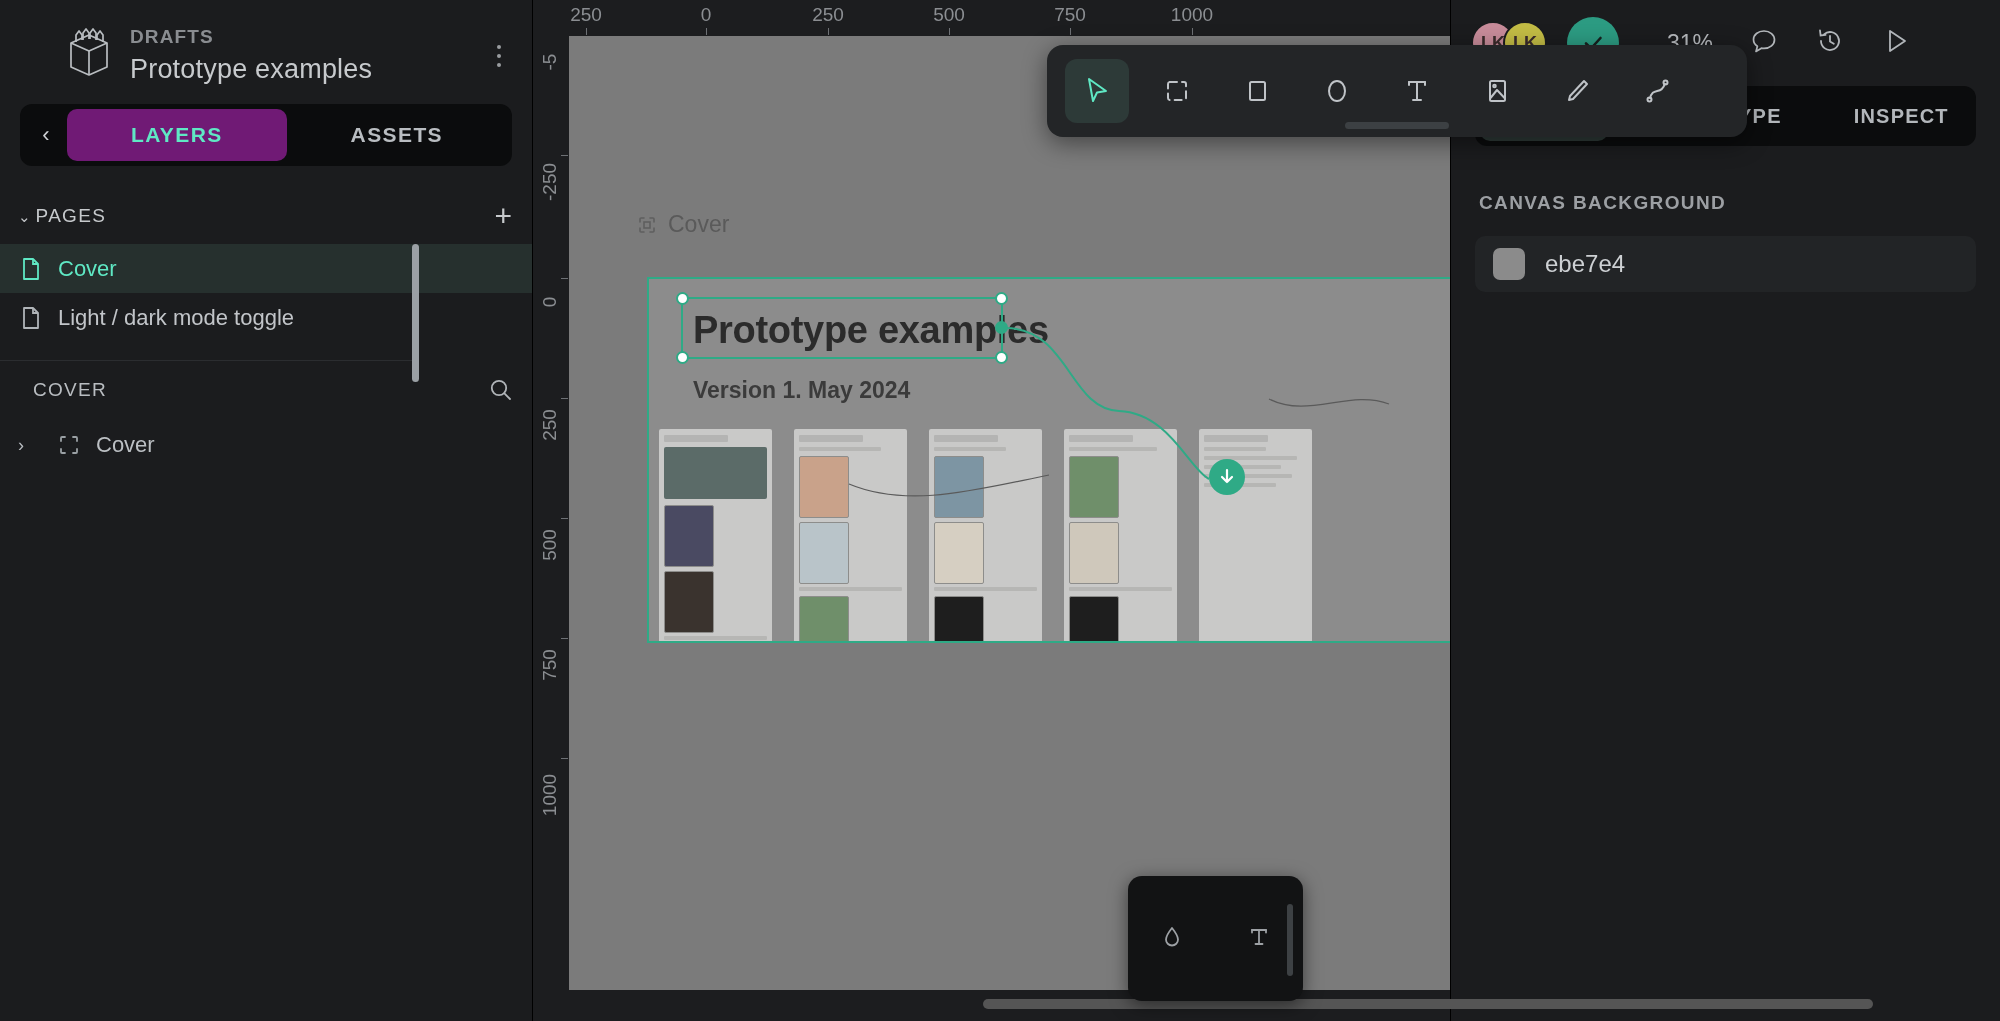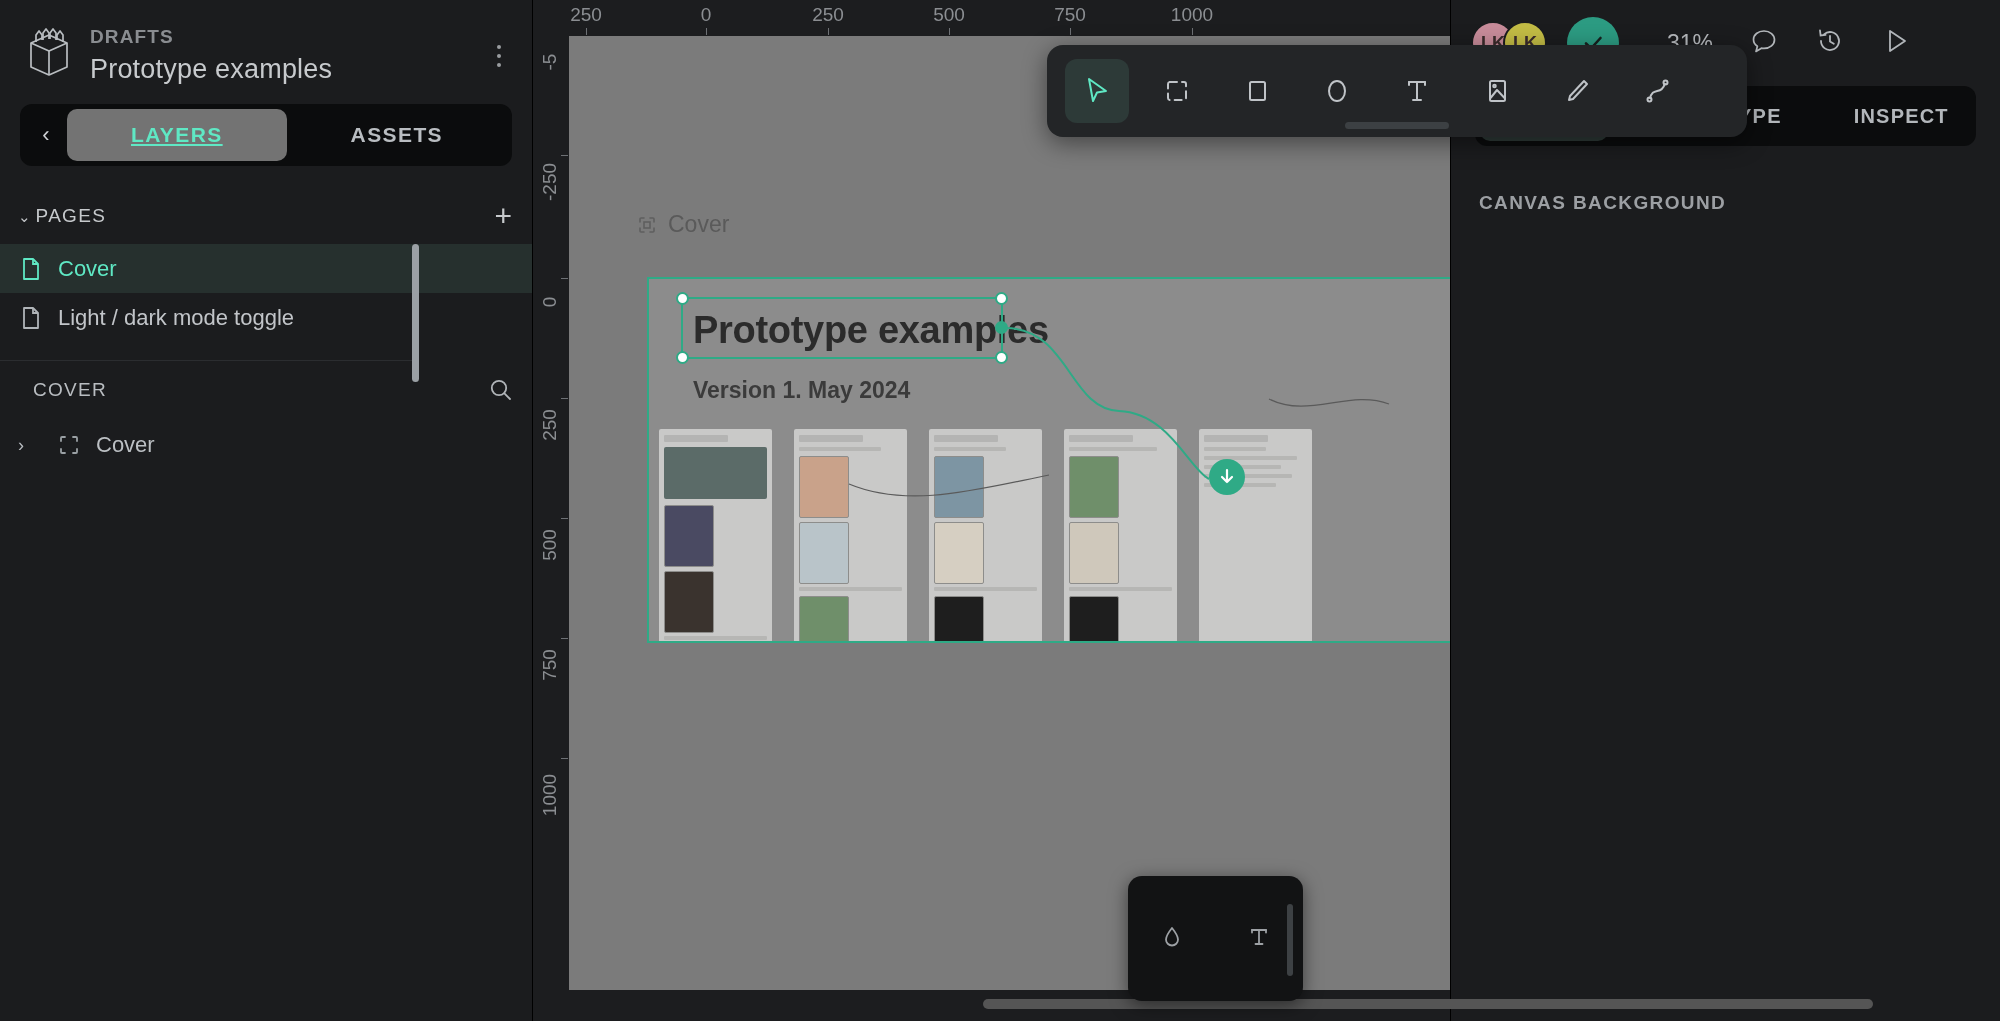--- a/index.html
+++ b/index.html
@@ -9,37 +9,37 @@
     font-family: "Liberation Sans", sans-serif;
     overflow: hidden;
   }
   .app { position: relative; width: 2000px; height: 1021px; background: #1c1d1f; }
 
   
   .sidebar {
     position: absolute; left: 0; top: 0; width: 533px; height: 1021px;
     background: #1b1c1e; border-right: 1px solid #000;
   }
-  .sb-head { display: flex; align-items: flex-start; padding: 22px 18px 0 22px; height: 96px; }
+  .sb-head { display: flex; align-items: flex-start; padding: 22px 18px 0 22px; height: 96px; margin-left: 40px; }
   .logo-box { width: 54px; height: 54px; flex: 0 0 54px; margin-top: 4px; }
   .logo-box svg { display: block; }
   .sb-titles { margin-left: 14px; flex: 1 1 auto; padding-top: 4px; }
   .drafts { color: #8a8d91; font-size: 19px; letter-spacing: 1.1px; font-weight: 700; }
   .proj-title { color: #c7cacd; font-size: 27px; margin-top: 6px; font-weight: 400; letter-spacing: .2px; }
   .kebab { width: 30px; height: 44px; display: flex; flex-direction: column; align-items: center;
            justify-content: center; gap: 5px; margin-top: 12px; cursor: pointer; }
   .kebab i { width: 4px; height: 4px; border-radius: 50%; background: #9a9da1; display: block; }
 
   .tabbar { margin: 8px 20px 0 20px; height: 62px; background: #0b0c0d; border-radius: 12px;
             display: flex; align-items: center; padding: 5px; }
   .tb-back { width: 42px; height: 50px; display: flex; align-items: center; justify-content: center;
              color: #cfd2d5; font-size: 22px; cursor: pointer; }
   .tb-tab { flex: 1 1 auto; height: 52px; display: flex; align-items: center; justify-content: center;
             font-size: 21px; font-weight: 700; letter-spacing: 1.4px; color: #b9bdc1; border-radius: 10px; cursor: pointer; }
-  .tb-tab.active { background: #737373; color: #5fe8c4; text-decoration: underline; }
+  .tb-tab.active { background: #701a75; color: #5fe8c4; }
 
   .sec-head { display: flex; align-items: center; height: 56px; padding: 0 20px 0 18px; margin-top: 22px; }
   .caret { color: #c6c9cc; font-size: 15px; margin-right: 5px; transform: translateY(1px); }
   .sec-title { color: #c6c9cc; font-size: 19px; font-weight: 400; letter-spacing: 1.3px; flex: 1 1 auto; }
   .plus { color: #c6c9cc; font-size: 30px; line-height: 1; cursor: pointer; font-weight: 300; }
 
   .pages { position: relative; }
   .page-row { height: 49px; display: flex; align-items: center; padding-left: 18px; color: #c2c5c9;
               font-size: 22px; cursor: pointer; }
   .page-row.sel { background: #26302e; color: #5fe8c4; }
@@ -499,14 +499,18 @@
     </div>
 
     <div class="rp-tabs">
       <div class="rp-tab active">DESIGN</div>
       <div class="rp-tab pt">PROTOTYPE</div>
       <div class="rp-tab ins">INSPECT</div>
     </div>
 
     <div class="rp-sec">CANVAS BACKGROUND</div>
 
+    <div class="bg-row">
+      <span class="sw"></span>
+      <span class="bg-hex">ebe7e4</span>
+    </div>
   </div>
 </div>
 
 </body></html>

